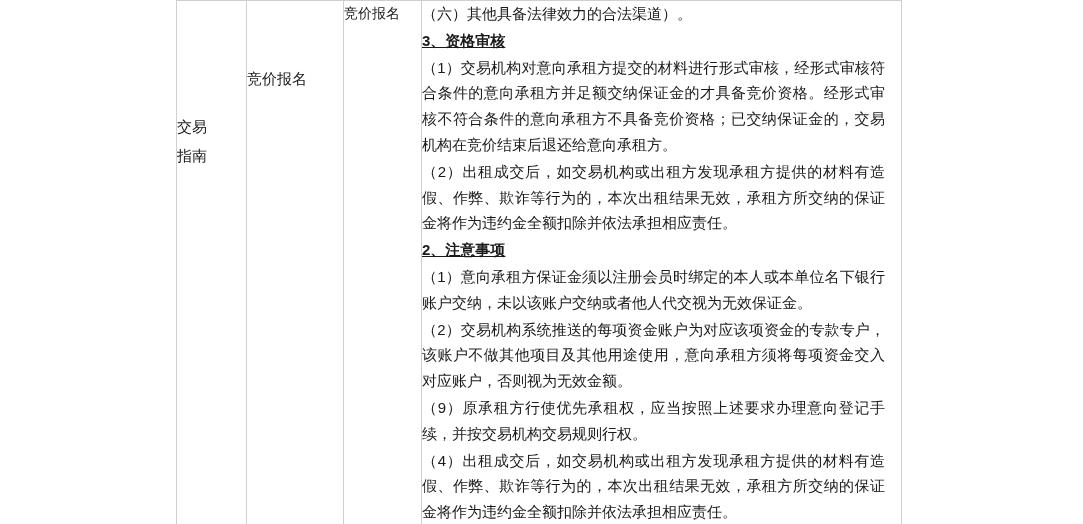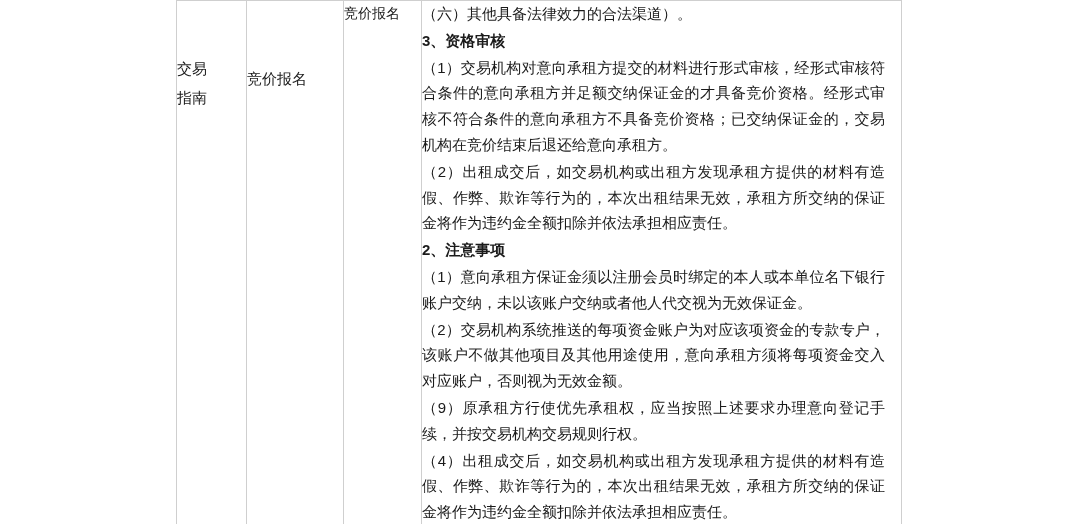--- a/index.html
+++ b/index.html
@@ -34,21 +34,21 @@
   .col-b { width: 97px; }
   .col-c { width: 78px; }
   .col-d { width: 480px; }
 
   .cell-a {
     padding: 0 8px;
     font-size: 15px;
     line-height: 1.9;
     color: #1a1a1a;
   }
-  .cell-a .l1 { display: block; margin-top: 54px; }
+  .cell-a .l1 { display: block; margin-top: 112px; }
   .cell-a .l2 { display: block; }
 
   .cell-b {
     padding: 0 6px;
     font-size: 15px;
     line-height: 1.9;
     color: #1a1a1a;
   }
   .cell-b .inner { margin-top: 64px; display: block; }
 
@@ -67,20 +67,21 @@
   }
   .cell-d p {
     margin: 0 16px 1px 0;
     text-align: justify;
   }
   .cell-d p.hang {
     text-indent: 0;
   }
   .cell-d p.bold {
     font-weight: bold;
+    text-decoration: underline;
   }
 </style>
 </head>
 <body>
 
 <div class="page">
   <table class="doc-table">
     <colgroup>
       <col class="col-a">
       <col class="col-b">

